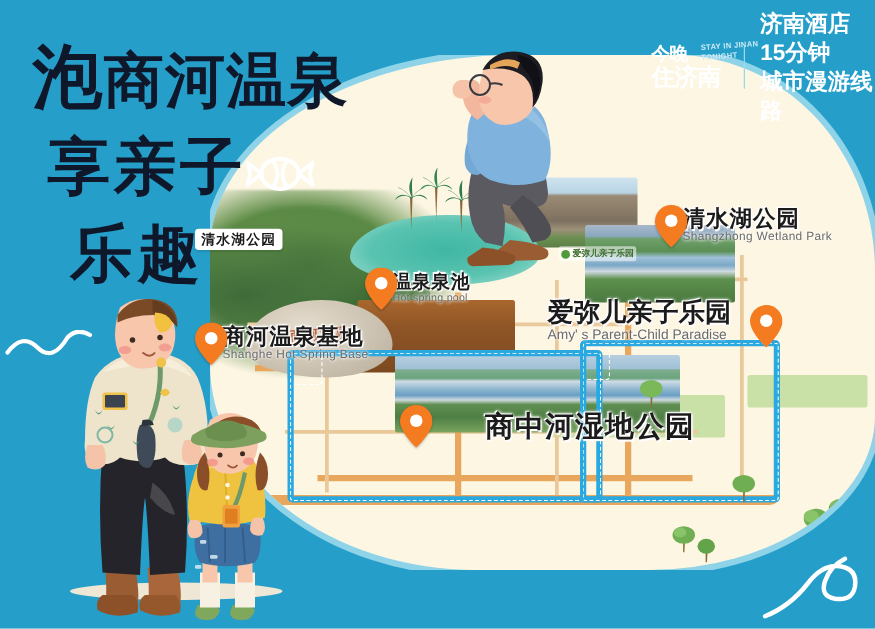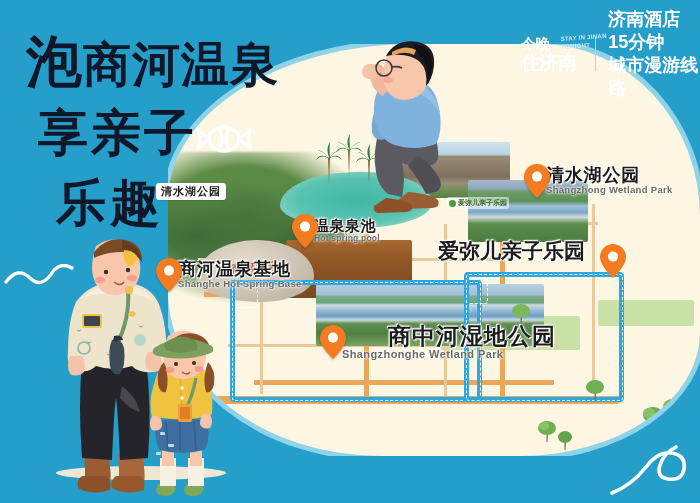--- a/index.html
+++ b/index.html
@@ -180,21 +180,21 @@
   
   .poi { position: absolute; display: flex; align-items: center; }
   .pin { width: 26px; height: 34px; flex: 0 0 26px; filter: drop-shadow(0 1px 1px rgba(0,0,0,.25)); }
   .poi-label { margin-left: -4px; }
   .poi-cn {
     color: #1b1b1b; font-weight: bold; line-height: 1.05;
     text-shadow: 0 0 3px #fff, 0 0 3px #fff, 1px 1px 0 #fff, -1px -1px 0 #fff;
     white-space: nowrap;
   }
   .poi-en {
-    color: #6b6b6b; font-weight: bold; line-height: 1.1;
+    color: #6b6b6b; font-weight: normal; line-height: 1.1;
     text-shadow: 0 0 3px #fff, 0 0 3px #fff;
     white-space: nowrap;
   }
   .sz-lg .poi-cn { font-size: 23px; letter-spacing: 1px; margin-left: 46px; }
   .sz-lg .poi-en { font-size: 11px; letter-spacing: .4px; }
   .sz-md .poi-cn { font-size: 18px; letter-spacing: .8px; }
   .sz-md .poi-en { font-size: 9.5px; letter-spacing: .3px; }
   .sz-sm .poi-cn { font-size: 15px; letter-spacing: .5px; }
   .sz-sm .poi-en { font-size: 8.5px; letter-spacing: .2px; }
 
@@ -497,37 +497,37 @@
     </div>
   </div>
 
   <div class="poi sz-lg" style="left:320px;top:324px;">
     <svg class="pin" viewBox="0 0 26 34">
       <path d="M13 0 C5.8 0 0 5.8 0 13 C0 22 13 34 13 34 C13 34 26 22 26 13 C26 5.8 20.2 0 13 0Z" fill="#f47b20"></path>
       <circle cx="13" cy="12.6" r="5" fill="#fff"></circle>
     </svg>
     <div class="poi-label">
       <div class="poi-cn">商中河湿地公园</div>
-      <div class="poi-en">Shangzhonghe Wetland Park</div>
     </div>
   </div>
 
   <div class="poi sz-md" style="left:524px;top:164px;">
     <svg class="pin" viewBox="0 0 26 34">
       <path d="M13 0 C5.8 0 0 5.8 0 13 C0 22 13 34 13 34 C13 34 26 22 26 13 C26 5.8 20.2 0 13 0Z" fill="#f47b20"></path>
       <circle cx="13" cy="12.6" r="5" fill="#fff"></circle>
     </svg>
     <div class="poi-label">
       <div class="poi-cn">清水湖公园</div>
       <div class="poi-en">Shangzhong Wetland Park</div>
     </div>
   </div>
 
   <div class="amy-label">
     <div class="poi-cn">爱弥儿亲子乐园</div>
+    <div class="poi-en">Amy' s Parent-Child Paradise</div>
   </div>
   <svg style="position:absolute;left:600px;top:244px;width:26px;height:34px;" viewBox="0 0 26 34">
     <path d="M13 0 C5.8 0 0 5.8 0 13 C0 22 13 34 13 34 C13 34 26 22 26 13 C26 5.8 20.2 0 13 0Z" fill="#f47b20"></path>
     <circle cx="13" cy="12.6" r="5" fill="#fff"></circle>
   </svg>
 
   <div class="headline">
     <div class="hl-row hl1">
       <span class="big">泡</span><span>商河温泉</span>
     </div>

